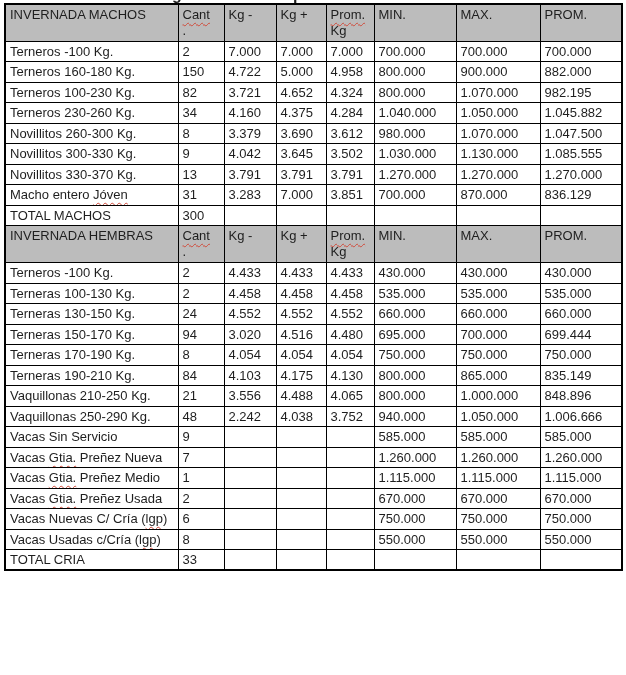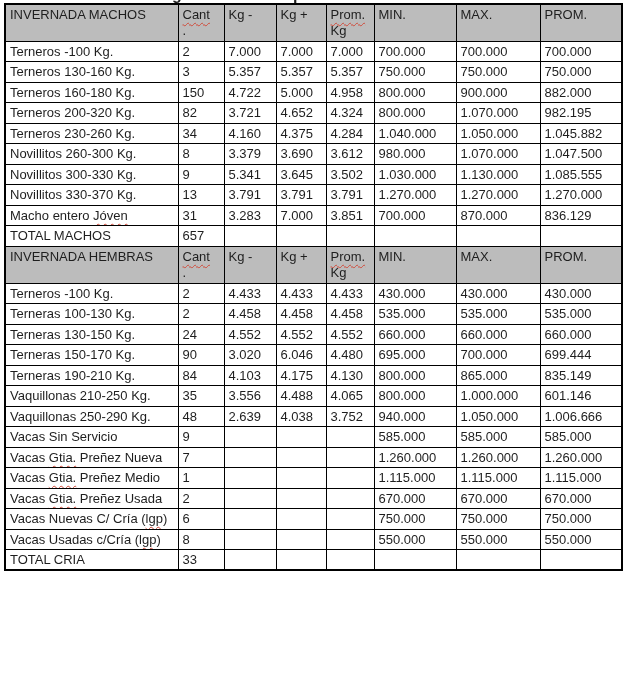--- a/index.html
+++ b/index.html
@@ -93,41 +93,31 @@
           <td>Terneros -100 Kg.</td>
           <td>2</td>
           <td>7.000</td>
           <td>7.000</td>
           <td>7.000</td>
           <td>700.000</td>
           <td>700.000</td>
           <td>700.000</td>
         </tr>
         <tr class="data">
-          <td>Terneros 130-160 Kg.</td>
-          <td>3</td>
-          <td>5.357</td>
-          <td>5.357</td>
-          <td>5.357</td>
-          <td>750.000</td>
-          <td>750.000</td>
-          <td>750.000</td>
-        </tr>
-        <tr class="data">
           <td>Terneros 160-180 Kg.</td>
           <td>150</td>
           <td>4.722</td>
           <td>5.000</td>
           <td>4.958</td>
           <td>800.000</td>
           <td>900.000</td>
           <td>882.000</td>
         </tr>
         <tr class="data">
-          <td>Terneros 200-320 Kg.</td>
+          <td>Terneros 100-230 Kg.</td>
           <td>82</td>
           <td>3.721</td>
           <td>4.652</td>
           <td>4.324</td>
           <td>800.000</td>
           <td>1.070.000</td>
           <td>982.195</td>
         </tr>
         <tr class="data">
           <td>Terneros 230-260 Kg.</td>
@@ -145,21 +135,21 @@
           <td>3.379</td>
           <td>3.690</td>
           <td>3.612</td>
           <td>980.000</td>
           <td>1.070.000</td>
           <td>1.047.500</td>
         </tr>
         <tr class="data">
           <td>Novillitos 300-330 Kg.</td>
           <td>9</td>
-          <td>5.341</td>
+          <td>4.042</td>
           <td>3.645</td>
           <td>3.502</td>
           <td>1.030.000</td>
           <td>1.130.000</td>
           <td>1.085.555</td>
         </tr>
         <tr class="data">
           <td>Novillitos 330-370 Kg.</td>
           <td>13</td>
           <td>3.791</td>
@@ -174,21 +164,21 @@
           <td>31</td>
           <td>3.283</td>
           <td>7.000</td>
           <td>3.851</td>
           <td>700.000</td>
           <td>870.000</td>
           <td>836.129</td>
         </tr>
         <tr class="total">
           <td>TOTAL MACHOS</td>
-          <td>657</td>
+          <td>300</td>
           <td></td>
           <td></td>
           <td></td>
           <td></td>
           <td></td>
           <td></td>
         </tr>
         <tr class="hdr">
           <th>INVERNADA HEMBRAS</th>
           <th><span class="sq">Cant</span><br>.</th>
@@ -224,52 +214,62 @@
           <td>24</td>
           <td>4.552</td>
           <td>4.552</td>
           <td>4.552</td>
           <td>660.000</td>
           <td>660.000</td>
           <td>660.000</td>
         </tr>
         <tr class="data">
           <td>Terneras 150-170 Kg.</td>
-          <td>90</td>
+          <td>94</td>
           <td>3.020</td>
-          <td>6.046</td>
+          <td>4.516</td>
           <td>4.480</td>
           <td>695.000</td>
           <td>700.000</td>
           <td>699.444</td>
+        </tr>
+        <tr class="data">
+          <td>Terneras 170-190 Kg.</td>
+          <td>8</td>
+          <td>4.054</td>
+          <td>4.054</td>
+          <td>4.054</td>
+          <td>750.000</td>
+          <td>750.000</td>
+          <td>750.000</td>
         </tr>
         <tr class="data">
           <td>Terneras 190-210 Kg.</td>
           <td>84</td>
           <td>4.103</td>
           <td>4.175</td>
           <td>4.130</td>
           <td>800.000</td>
           <td>865.000</td>
           <td>835.149</td>
         </tr>
         <tr class="data">
           <td>Vaquillonas 210-250 Kg.</td>
-          <td>35</td>
+          <td>21</td>
           <td>3.556</td>
           <td>4.488</td>
           <td>4.065</td>
           <td>800.000</td>
           <td>1.000.000</td>
-          <td>601.146</td>
+          <td>848.896</td>
         </tr>
         <tr class="data">
           <td>Vaquillonas 250-290 Kg.</td>
           <td>48</td>
-          <td>2.639</td>
+          <td>2.242</td>
           <td>4.038</td>
           <td>3.752</td>
           <td>940.000</td>
           <td>1.050.000</td>
           <td>1.006.666</td>
         </tr>
         <tr class="data">
           <td>Vacas Sin Servicio</td>
           <td>9</td>
           <td></td>

